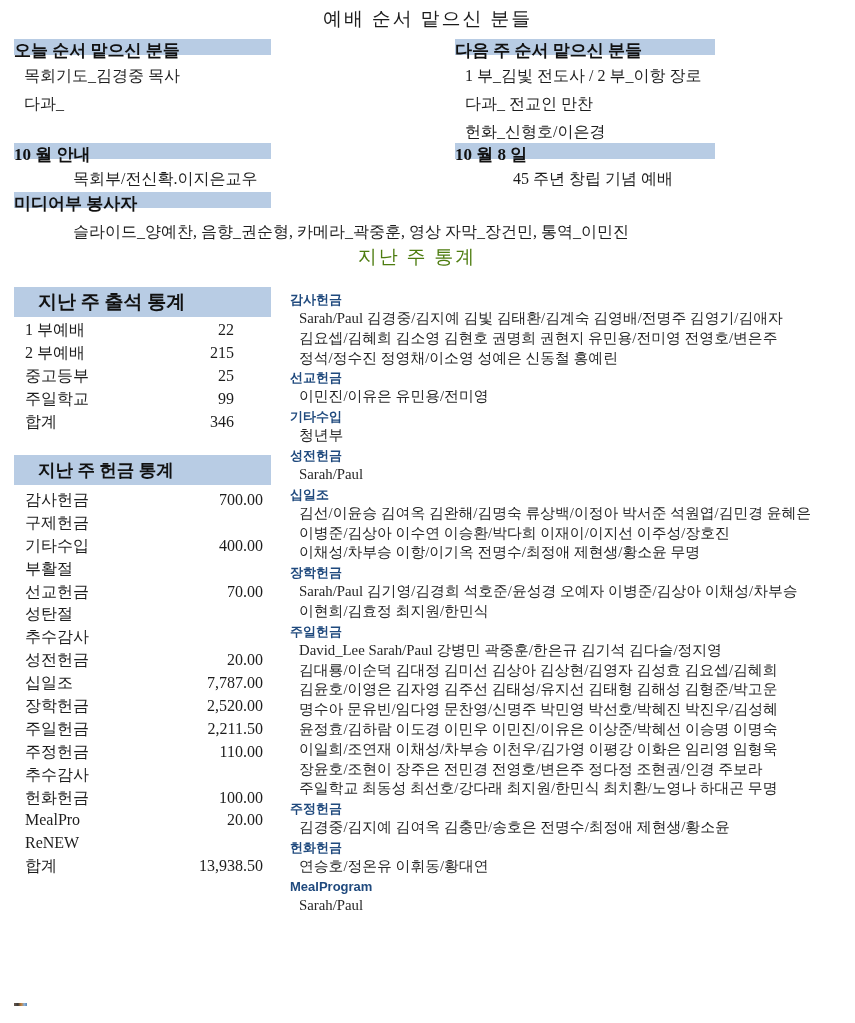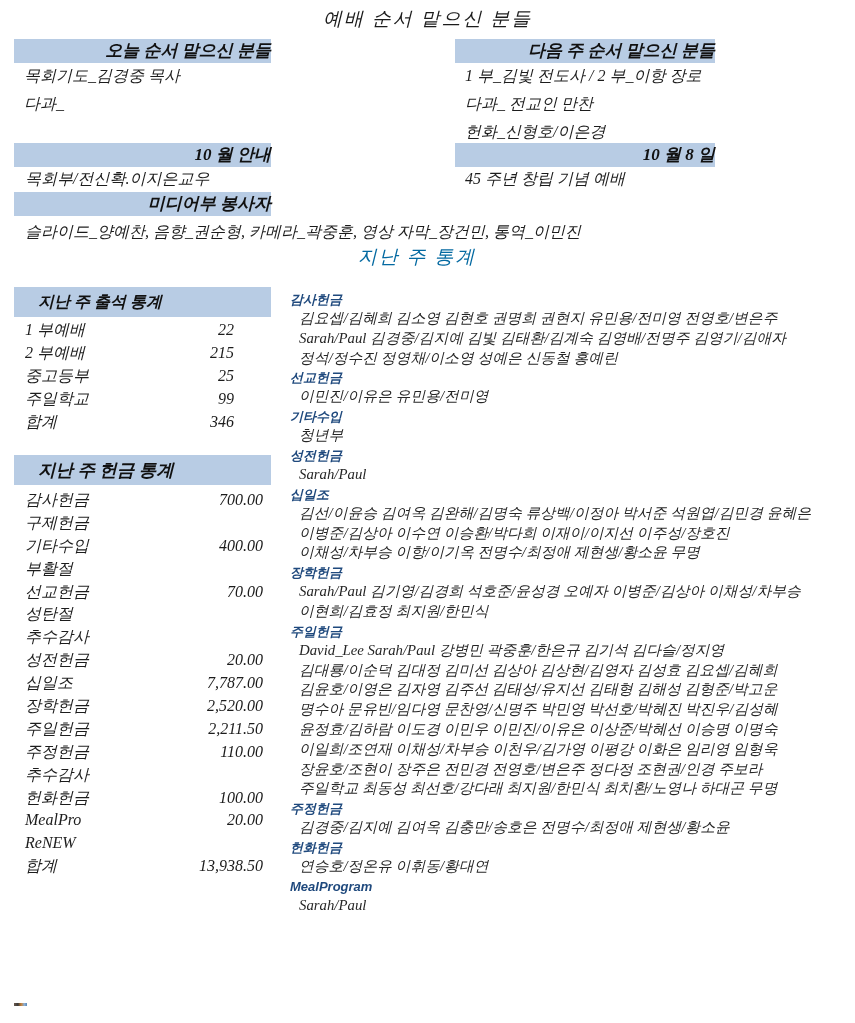--- a/index.html
+++ b/index.html
@@ -2,44 +2,44 @@
 <html style="--hdr-bg: #b8cce4; --sec-color: #1f497d;"><head>
 <meta charset="utf-8">
 <style>
   :root{
     --hdr-bg:#b8cce4;
     --sec-color:#1f497d;
   }
   html,body{margin:0;padding:0;background:#fff;}
   .page{
     position:relative;width:855px;height:1023px;background:#ffffff;overflow:hidden;
-    font-family:"Liberation Serif","DejaVu Serif",serif;color:#1c1c1c;font-style:italic;
+    font-family:"Liberation Serif","DejaVu Serif",serif;color:#1c1c1c;
   }
   .doc-title{
     position:absolute;top:6px;left:0;width:855px;text-align:center;
     font-size:19px;letter-spacing:2px;color:#1b1b1b;
   }
   .bar{
-    position:absolute;height:24px;background:var(--hdr-bg);
-    font-weight:bold;font-size:17px;line-height:24px;text-align:right;color:#111;
+    position:absolute;height:16px;background:var(--hdr-bg);
+    font-weight:bold;font-size:17px;line-height:24px;text-align:left;color:#111;
   }
   .bar-left{left:14px;width:257px;}
   .bar-right{left:455px;width:260px;}
   .lines{position:absolute;font-size:16px;}
   .lines div{height:28px;line-height:28px;white-space:nowrap;}
-  .single-line{position:absolute;font-size:16px;line-height:22px;white-space:nowrap;}
+  .single-line{position:absolute;font-size:16px;line-height:22px;white-space:nowrap;margin-left:48px;}
   .stats-title{
     position:absolute;top:244px;left:0;width:834px;text-align:center;
-    font-size:19px;letter-spacing:2px;color:#0369a1;
+    font-size:19px;letter-spacing:2px;color:#4d7c0f;
   }
   .table-bar{
     position:absolute;left:14px;width:257px;background:var(--hdr-bg);
     font-weight:bold;color:#111;text-align:left;box-sizing:border-box;padding-left:24px;
   }
-  .att-bar{top:287px;height:30px;font-size:16px;line-height:30px;}
+  .att-bar{top:287px;height:30px;font-size:19px;line-height:30px;}
   .off-bar{top:455px;height:30px;font-size:17.5px;line-height:30px;}
   .ttable{position:absolute;left:14px;width:257px;}
   .att-table{top:318px;}
   .off-table{top:489px;}
   .trow{display:flex;justify-content:space-between;box-sizing:border-box;}
   .att-table .trow{height:23px;line-height:23px;font-size:16px;padding-left:11px;padding-right:37px;}
   .off-table .trow{height:22.9px;line-height:22.9px;font-size:16px;padding-left:11px;padding-right:8px;}
   .tlabel{white-space:nowrap;}
   .tvalue{white-space:nowrap;text-align:right;}
   .donors{position:absolute;left:290px;top:290px;width:560px;}
@@ -175,22 +175,22 @@
         <span class="tvalue"></span>
       </div>
       <div class="trow">
         <span class="tlabel">합계</span>
         <span class="tvalue">13,938.50</span>
       </div>
     </div>
 
   <div class="donors">
       <div class="sec-title">감사헌금</div>
+      <div class="sec-line">Sarah/Paul 김경중/김지예 김빛 김태환/김계숙 김영배/전명주 김영기/김애자</div>
       <div class="sec-line">김요셉/김혜희 김소영 김현호 권명희 권현지 유민용/전미영 전영호/변은주</div>
-      <div class="sec-line">Sarah/Paul 김경중/김지예 김빛 김태환/김계숙 김영배/전명주 김영기/김애자</div>
       <div class="sec-line">정석/정수진 정영채/이소영 성예은 신동철 홍예린</div>
       <div class="sec-title">선교헌금</div>
       <div class="sec-line">이민진/이유은 유민용/전미영</div>
       <div class="sec-title">기타수입</div>
       <div class="sec-line">청년부</div>
       <div class="sec-title">성전헌금</div>
       <div class="sec-line">Sarah/Paul</div>
       <div class="sec-title">십일조</div>
       <div class="sec-line">김선/이윤승 김여옥 김완해/김명숙 류상백/이정아 박서준 석원엽/김민경 윤혜은</div>
       <div class="sec-line">이병준/김상아 이수연 이승환/박다희 이재이/이지선 이주성/장호진</div>

